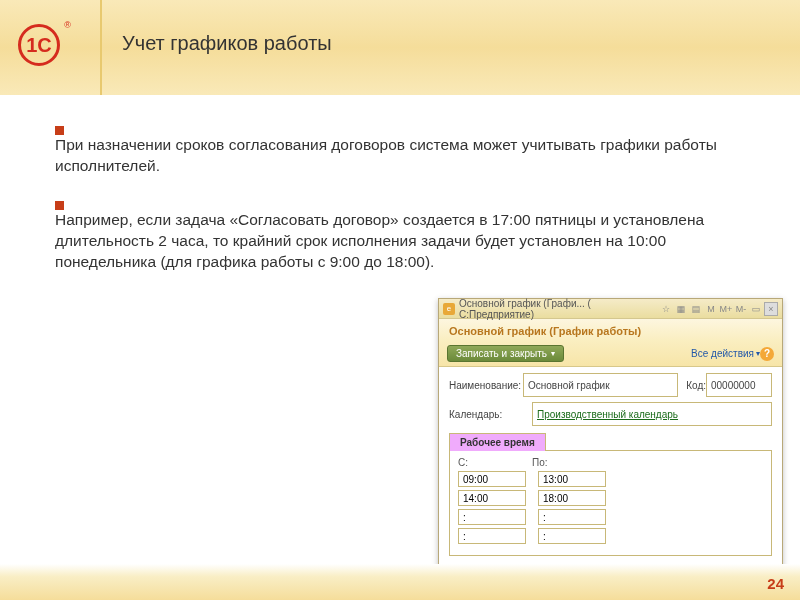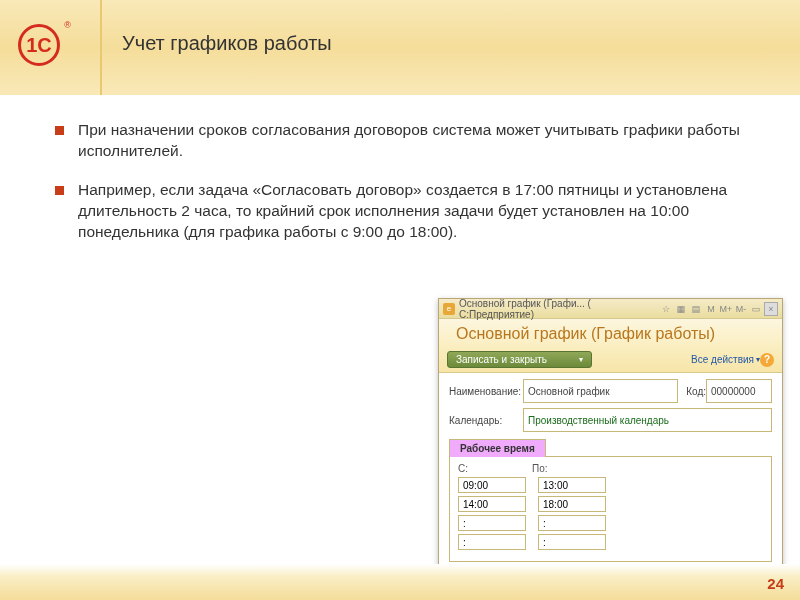--- a/index.html
+++ b/index.html
@@ -39,21 +39,21 @@
 }
 .slide-title {
   position: absolute; top: 32px; left: 122px;
   font-size: 20px; font-weight: normal; color: #333;
 }
 .content {
   position: absolute; top: 120px; left: 55px; right: 30px;
   font-size: 15.5px; color: #333; line-height: 1.35;
 }
 .bullet-item {
-  display: flex; margin-bottom: 18px;
+  display: flex; margin-bottom: 18px; flex-direction: column;
 }
 .bullet-marker {
   width: 9px; height: 9px; background: #c73d18;
   margin-top: 6px; margin-right: 14px; flex-shrink: 0;
 }
 .bullet-text { flex: 1; }
 .app-window {
   position: absolute; top: 298px; left: 438px;
   width: 345px;
   border: 1px solid #b8a878;
@@ -75,35 +75,35 @@
   color: #fff;
 }
 .tb-title { flex: 1; font-size: 10px; color: #555; }
 .tb-tool {
   width: 14px; height: 14px; margin-left: 1px;
   display: inline-flex; align-items: center; justify-content: center;
   font-size: 9px; color: #888;
 }
 .tb-close { background: #ddd; border: 1px solid #aaa; }
 .app-header {
-  padding: 6px 17px 4px;
-  font-size: 16px; font-weight: normal; color: #b8771f;
+  padding: 6px 10px 4px;
+  font-size: 11px; font-weight: bold; color: #b8771f;
   background: linear-gradient(to bottom, #fdf6df, #faeec0);
 }
 .app-toolbar {
   padding: 4px 8px;
   background: linear-gradient(to bottom, #faeec0, #f7e5a8);
   border-bottom: 1px solid #d8c88a;
   display: flex; align-items: center;
 }
 .btn-save {
   background: linear-gradient(to bottom, #8fa858, #6b8a3a);
   color: #fff; border: 1px solid #5a7530;
   padding: 2px 8px; font-size: 10px; border-radius: 3px;
-  display: flex; align-items: center; gap: 28px;
+  display: flex; align-items: center;
 }
 .btn-save .dd { margin-left: 4px; font-size: 8px; }
 .spacer { flex: 1; }
 .all-actions { color: #2358a8; font-size: 10px; display: flex; align-items: center; }
 .all-actions .dd { font-size: 8px; margin-left: 2px; }
 .help-icon {
   width: 14px; height: 14px; border-radius: 50%;
   background: #f4a838; color: #fff; font-size: 10px; font-weight: bold;
   display: inline-flex; align-items: center; justify-content: center;
 }
@@ -209,21 +209,21 @@
   </div>
   <div class="app-body">
     <div class="form-row">
       <div class="form-label">Наименование:</div>
       <div class="form-input">Основной график</div>
       <div class="form-label" style="width:auto; margin-left:8px;">Код:</div>
       <div class="form-input small">00000000</div>
     </div>
     <div class="form-row">
       <div class="form-label">Календарь:</div>
-      <div class="form-input" style="color:#1a6b1a;">Производственный календарь</div>
+      <div class="form-input" style="text-decoration:underline; color:#1a6b1a;margin-left:9px;">Производственный календарь</div>
     </div>
     <div class="tabs">
       <div class="tab active">Рабочее время</div>
     </div>
     <div class="tab-content">
       <div class="time-header">
         <div>С:</div>
         <div>По:</div>
       </div>
       <div class="time-row">

